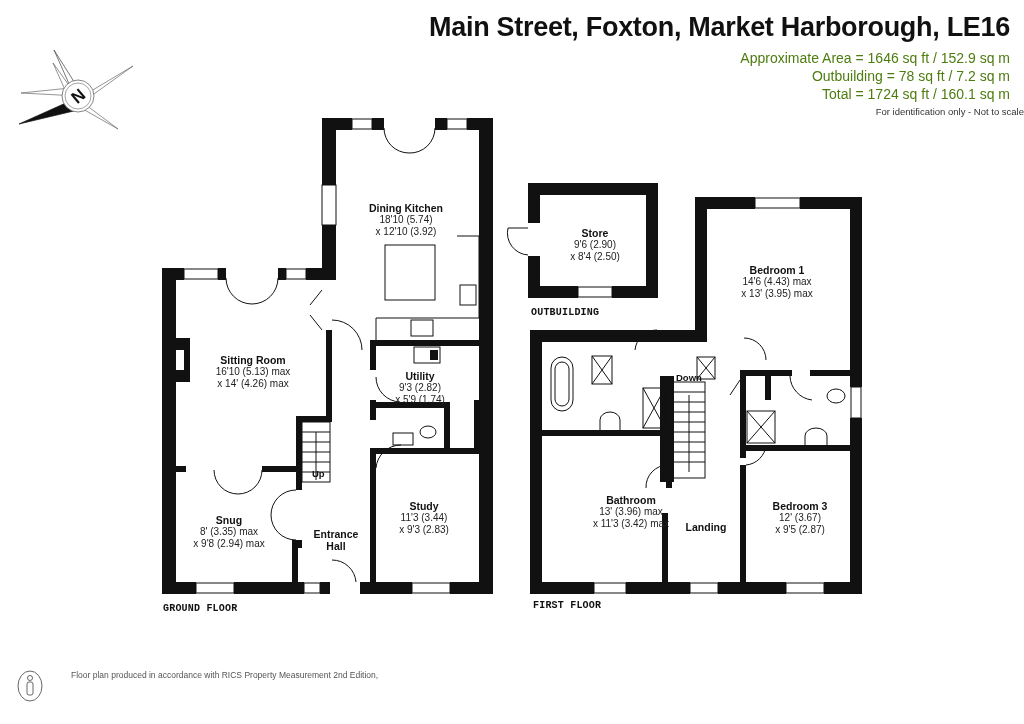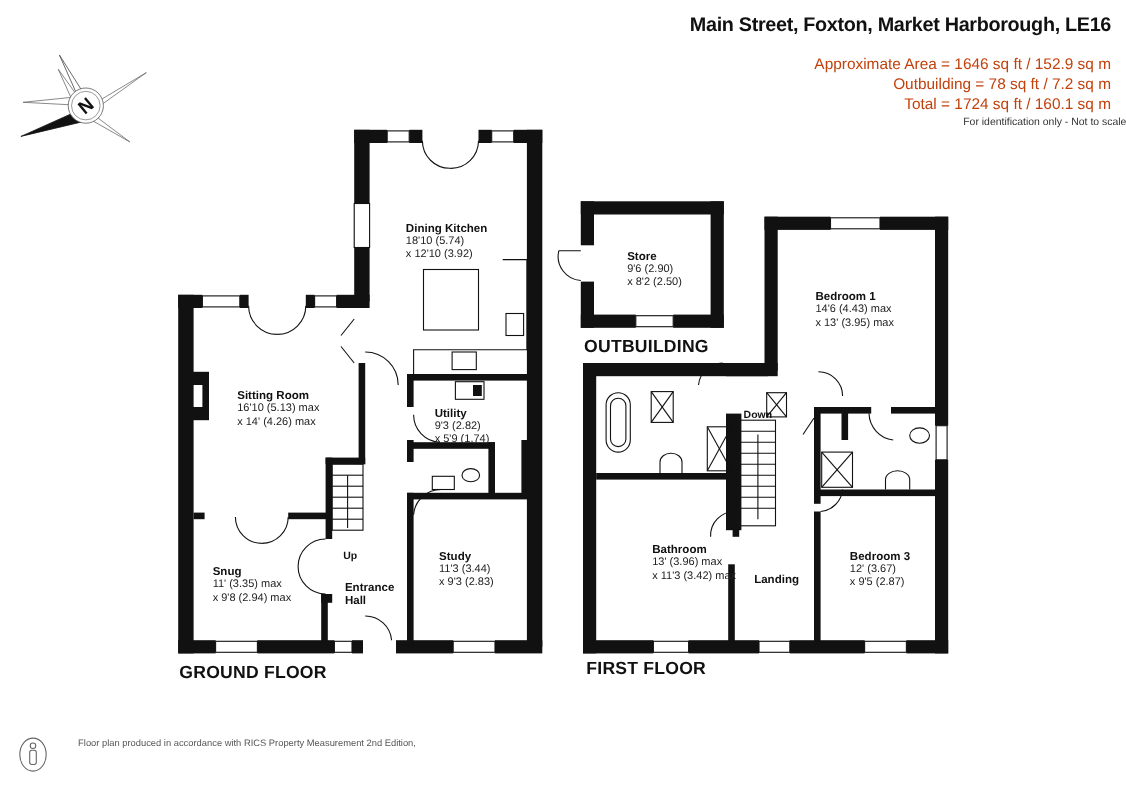--- a/index.html
+++ b/index.html
@@ -1,24 +1,24 @@
 <!DOCTYPE html>
 <html><head>
 <meta charset="utf-8">
 <style>
   html,body{margin:0;padding:0;background:#ffffff;}
   body{width:1024px;height:724px;position:relative;overflow:hidden;font-family:"Liberation Sans",sans-serif;color:#111;}
   .abs{position:absolute;}
-  #title{right:14px;top:12px;font-size:18px;font-weight:bold;letter-spacing:-0.3px;white-space:nowrap;color:#111;}
-  .area{right:14px;font-size:14px;white-space:nowrap;color:#c2410c;}
+  #title{right:14px;top:12px;font-size:27px;font-weight:bold;letter-spacing:-0.3px;white-space:nowrap;color:#111;}
+  .area{right:14px;font-size:14px;white-space:nowrap;color:#4d7c0f;}
   #disclaimer{right:0;top:106px;font-size:9.5px;color:#333;white-space:nowrap;}
   svg#plan{position:absolute;left:0;top:0;}
-  .room{position:absolute;font-size:10px;line-height:12px;color:#222;white-space:nowrap;transform:translateX(-50%);}
+  .room{position:absolute;text-align:center;font-size:10px;line-height:12px;color:#222;white-space:nowrap;transform:translateX(-50%);}
   .room .nm{font-weight:bold;font-size:10.5px;color:#111;}
-  .floor-label{position:absolute;font-weight:bold;font-size:16px;letter-spacing:0.2px;color:#111;white-space:nowrap;}
+  .floor-label{position:absolute;font-weight:bold;font-size:10px;letter-spacing:0.2px;color:#111;white-space:nowrap;font-family:Liberation Mono, monospace;}
   .tiny{position:absolute;font-weight:bold;font-size:9.5px;color:#111;}
   #footer{position:absolute;left:47px;top:670px;font-size:8.5px;line-height:10.5px;color:#555;white-space:nowrap;margin-left:24px;}
   #footer .copy{margin-left:16px;}
   #person{position:absolute;left:16px;top:669px;}
 </style>
 </head>
 <body>
 
 <div id="title" class="abs">Main Street, Foxton, Market Harborough, LE16</div>
 <div class="abs area" style="top:50px">Approximate Area = 1646 sq ft / 152.9 sq m</div>
@@ -223,39 +223,39 @@
   <div>16'10 (5.13) max</div>
   <div>x 14' (4.26) max</div>
 </div>
 <div class="room" style="left:420px;top:370px">
   <div class="nm">Utility</div>
   <div>9'3 (2.82)</div>
   <div>x 5'9 (1.74)</div>
 </div>
 <div class="room" style="left:229px;top:514px">
   <div class="nm">Snug</div>
-  <div>11' (3.35) max</div>
+  <div>8' (3.35) max</div>
   <div>x 9'8 (2.94) max</div>
 </div>
 <div class="room" style="left:336px;top:528px">
   <div class="nm">Entrance</div>
   <div class="nm">Hall</div>
 </div>
 <div class="room" style="left:424px;top:500px">
   <div class="nm">Study</div>
   <div>11'3 (3.44)</div>
   <div>x 9'3 (2.83)</div>
 </div>
-<div class="tiny" style="left:312px;top:500px">Up</div>
+<div class="tiny" style="left:312px;top:468px">Up</div>
 <div class="floor-label" style="left:163px;top:603px">GROUND FLOOR</div>
 
 <div class="room" style="left:595px;top:227px">
   <div class="nm">Store</div>
   <div>9'6 (2.90)</div>
-  <div>x 8'2 (2.50)</div>
+  <div>x 8'4 (2.50)</div>
 </div>
 <div class="floor-label" style="left:531px;top:307px">OUTBUILDING</div>
 
 <div class="room" style="left:777px;top:264px">
   <div class="nm">Bedroom 1</div>
   <div>14'6 (4.43) max</div>
   <div>x 13' (3.95) max</div>
 </div>
 <div class="room" style="left:631px;top:494px">
   <div class="nm">Bathroom</div>

